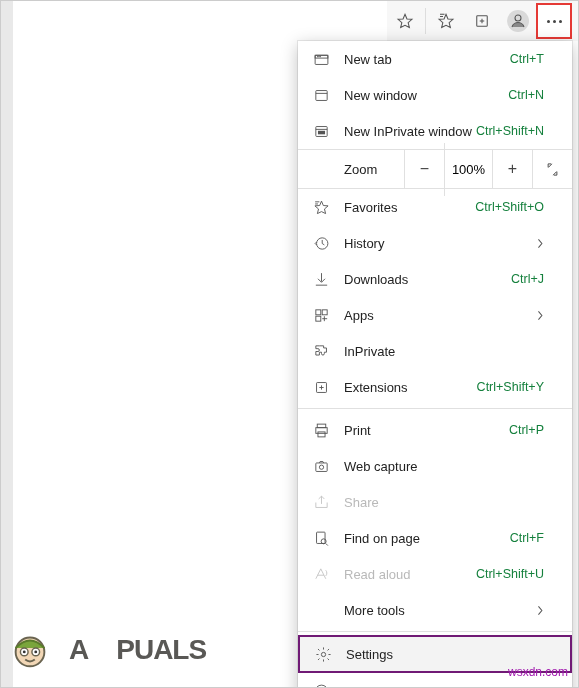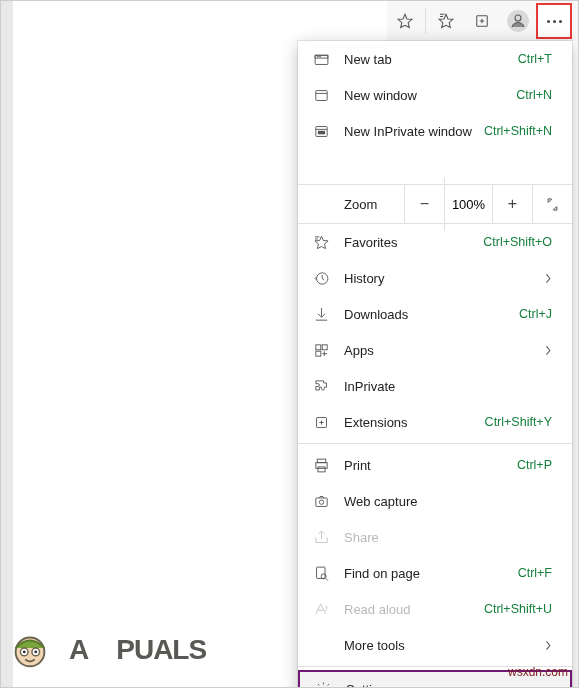--- a/index.html
+++ b/index.html
@@ -64,21 +64,21 @@
     top: 40px;
     right: 6px;
     width: 274px;
     background: #fff;
     box-shadow: 0 4px 16px rgba(0,0,0,.25), 0 0 0 1px rgba(0,0,0,.08);
   }
   .row {
     display: flex;
     align-items: center;
     height: 36px;
-    padding: 0 20px 0 14px;
+    padding: 0 28px 0 14px;
     color: #222;
     position: relative;
   }
   .row.disabled { color: #b9b9b9; }
   .row .ico {
     width: 18px; height: 18px;
     margin-right: 14px;
     display:flex;align-items:center;justify-content:center;
     flex-shrink:0;
   }
@@ -87,21 +87,21 @@
   .row .label { flex: 1; white-space: nowrap; }
   .row .shortcut { color:#15803d; font-size:12.5px; }
   .row .chev { width:14px; display:flex; justify-content:flex-end; }
   .row .chev svg { width:7px; height:11px; stroke:#555; fill:none; stroke-width:1.5; }
   .row.noicon { padding-left: 46px; }
   .sep { height:1px; background:#e0e0e0; margin:3px 0; }
 
   
   .zoom-row {
     display:flex; align-items:center; height:40px;
-    border-top:1px solid #e0e0e0; border-bottom:1px solid #e0e0e0;margin-top:35px;
+    border-top:1px solid #e0e0e0; border-bottom:1px solid #e0e0e0;
   }
   .zoom-row .zlabel { flex:1; padding-left:46px; color:#222; }
   .zoom-row .zbtn {
     width:40px; height:40px; display:flex;align-items:center;justify-content:center;
     border-left:1px solid #e0e0e0; font-size:16px; color:#444;
   }
   .zoom-row .zpct {
     width:48px; height:53px; display:flex;align-items:center;justify-content:center;
     border-left:1px solid #e0e0e0; font-size:13px;
   }
@@ -122,21 +122,21 @@
     font-family: Arial, sans-serif;
   }
   .watermark-logo .face {
     width:46px;height:46px;
   }
   .watermark-logo .txt {
     font-size:28px; font-weight:700; color:#595855; letter-spacing:-1px;
   }
   .watermark-url {
     position:absolute; right:10px; bottom:8px;
-    font-size:12px; color:#7f1d1d; font-family:Arial,sans-serif;
+    font-size:12px; color:#a21caf; font-family:Arial,sans-serif;
   }
 </style>
 </head>
 <body>
 
 <div class="page-bg"></div>
 <div class="left-gray"></div>
 
 <div class="toolbar">
   <div class="tbtn">

